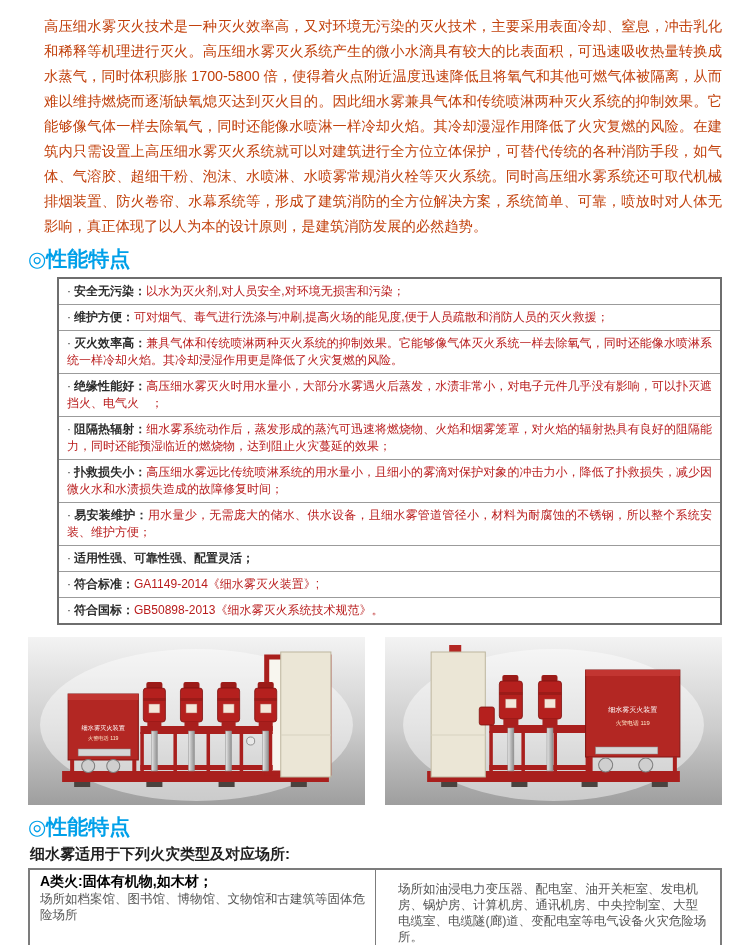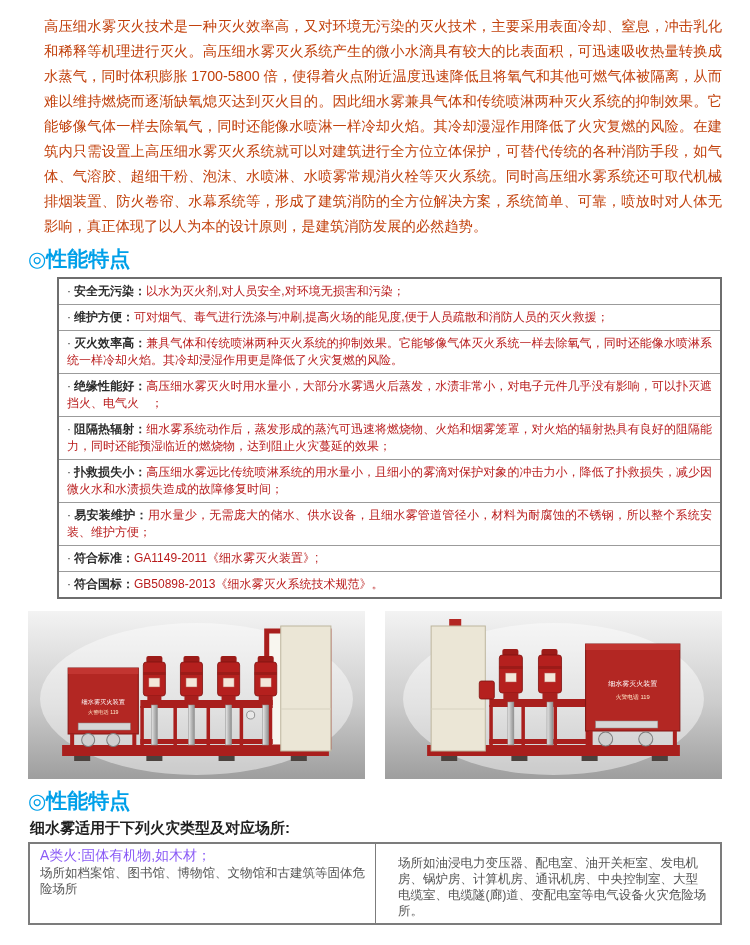--- a/index.html
+++ b/index.html
@@ -54,21 +54,21 @@
   }
   .app-table {
     display: grid;
     grid-template-columns: 1fr 1fr;
     grid-template-rows: auto auto auto;
     border: 2px solid #7c7c7c;
   }
   .app-cell { padding: 3px 8px 4px 10px; background: #fff; }
   .cell-a { grid-column: 1; grid-row: 1; }
   .cell-e { grid-column: 2; grid-row: 1 / 3; border-left: 1px solid #7c7c7c; padding: 10px 10px 4px 22px; }
-  .ah { font-size: 14px; font-weight: normal; color: #8b5cf6; line-height: 17px; }
+  .ah { font-size: 14px; font-weight: bold; color: #000000; line-height: 17px; }
   .ad { font-size: 12.5px; color: #555555; line-height: 16px; margin-top: 1px; }
 </style>
 </head>
 <body>
 
 <div class="page">
 
   <section>
     <p class="overview-body">高压细水雾灭火技术是一种灭火效率高，又对环境无污染的灭火技术，主要采用表面冷却、窒息，冲击乳化和稀释等机理进行灭火。高压细水雾灭火系统产生的微小水滴具有较大的比表面积，可迅速吸收热量转换成水蒸气，同时体积膨胀 1700-5800 倍，使得着火点附近温度迅速降低且将氧气和其他可燃气体被隔离，从而难以维持燃烧而逐渐缺氧熄灭达到灭火目的。因此细水雾兼具气体和传统喷淋两种灭火系统的抑制效果。它能够像气体一样去除氧气，同时还能像水喷淋一样冷却火焰。其冷却漫湿作用降低了火灾复燃的风险。在建筑内只需设置上高压细水雾灭火系统就可以对建筑进行全方位立体保护，可替代传统的各种消防手段，如气体、气溶胶、超细干粉、泡沫、水喷淋、水喷雾常规消火栓等灭火系统。同时高压细水雾系统还可取代机械排烟装置、防火卷帘、水幕系统等，形成了建筑消防的全方位解决方案，系统简单、可靠，喷放时对人体无影响，真正体现了以人为本的设计原则，是建筑消防发展的必然趋势。</p>
   </section>
@@ -76,21 +76,22 @@
   <section>
     <h2 class="sec-title">◎性能特点</h2>
     <div class="feature-table">
       <div class="f-row"><span class="bullet">·</span><b class="f-label">安全无污染：</b><span class="f-text">以水为灭火剂,对人员安全,对环境无损害和污染；</span></div>
       <div class="f-row"><span class="bullet">·</span><b class="f-label">维护方便：</b><span class="f-text">可对烟气、毒气进行洗涤与冲刷,提高火场的能见度,便于人员疏散和消防人员的灭火救援；</span></div>
       <div class="f-row"><span class="bullet">·</span><b class="f-label">灭火效率高：</b><span class="f-text">兼具气体和传统喷淋两种灭火系统的抑制效果。它能够像气体灭火系统一样去除氧气，同时还能像水喷淋系统一样冷却火焰。其冷却浸湿作用更是降低了火灾复燃的风险。</span></div>
       <div class="f-row"><span class="bullet">·</span><b class="f-label">绝缘性能好：</b><span class="f-text">高压细水雾灭火时用水量小，大部分水雾遇火后蒸发，水渍非常小，对电子元件几乎没有影响，可以扑灭遮挡火、电气火　；</span></div>
       <div class="f-row"><span class="bullet">·</span><b class="f-label">阻隔热辐射：</b><span class="f-text">细水雾系统动作后，蒸发形成的蒸汽可迅速将燃烧物、火焰和烟雾笼罩，对火焰的辐射热具有良好的阻隔能力，同时还能预湿临近的燃烧物，达到阻止火灾蔓延的效果；</span></div>
       <div class="f-row"><span class="bullet">·</span><b class="f-label">扑救损失小：</b><span class="f-text">高压细水雾远比传统喷淋系统的用水量小，且细小的雾滴对保护对象的冲击力小，降低了扑救损失，减少因微火水和水渍损失造成的故障修复时间；</span></div>
       <div class="f-row"><span class="bullet">·</span><b class="f-label">易安装维护：</b><span class="f-text">用水量少，无需庞大的储水、供水设备，且细水雾管道管径小，材料为耐腐蚀的不锈钢，所以整个系统安装、维护方便；</span></div>
-      <div class="f-row"><span class="bullet">·</span><b class="f-label">符合标准：</b><span class="f-text">GA1149-2011《细水雾灭火装置》;</span></div>
+      <div class="f-row"><span class="bullet">·</span><b class="f-label">适用性强、可靠性强、配置灵活；</b><span class="f-text"></span></div>
+      <div class="f-row"><span class="bullet">·</span><b class="f-label">符合标准：</b><span class="f-text">GA1149-2014《细水雾灭火装置》;</span></div>
       <div class="f-row"><span class="bullet">·</span><b class="f-label">符合国标：</b><span class="f-text">GB50898-2013《细水雾灭火系统技术规范》。</span></div>
     </div>
   </section>
 
   <section class="gallery">
 
     <figure>
       <svg viewBox="0 0 336 168" preserveAspectRatio="none" role="img">
         <defs>
           <linearGradient id="bg1" x1="0" y1="0" x2="0" y2="1">

